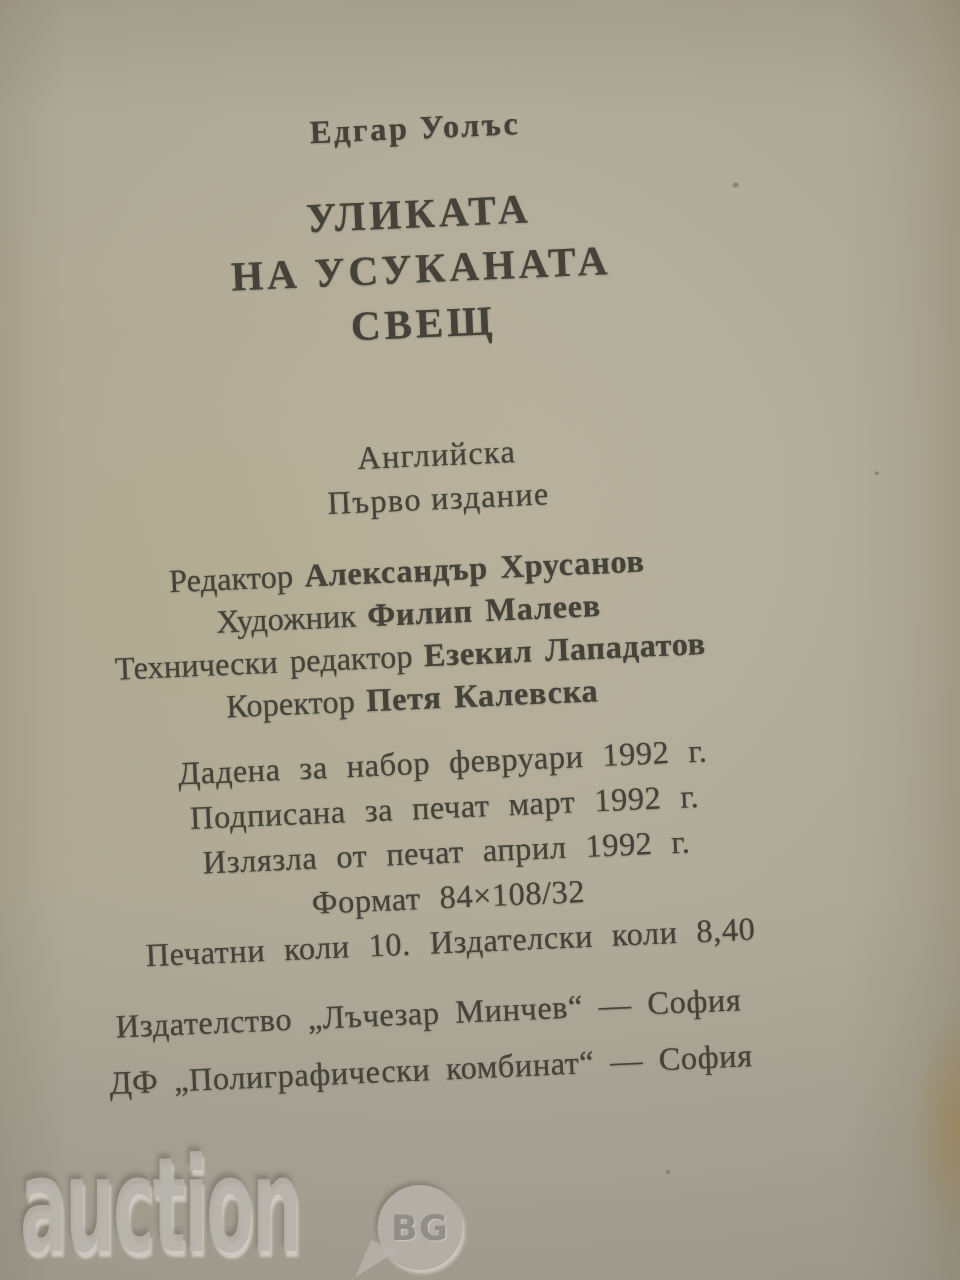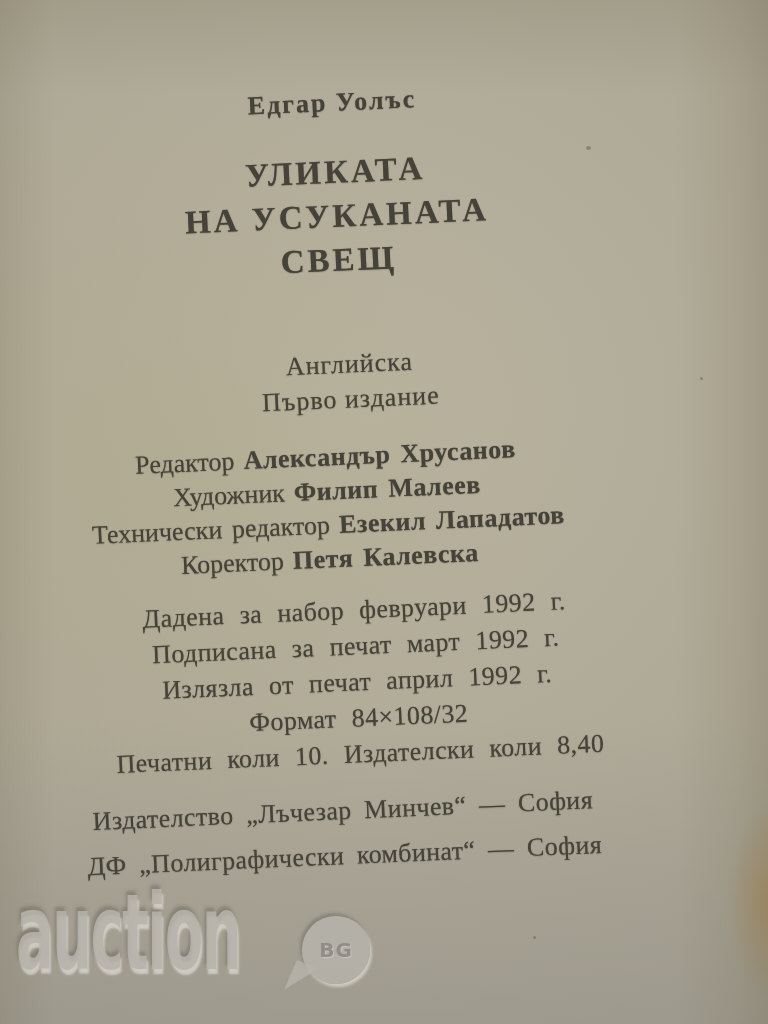--- a/index.html
+++ b/index.html
@@ -68,21 +68,21 @@
   .credit-name    { font-weight: 700; margin-left: 0.35em; letter-spacing: 0.5px; }
   .print-group    { top: 591px; }
   .print-line     { font-size: 26px; line-height: 36px; word-spacing: 0.32em; letter-spacing: 0.4px; }
   .pub-group      { top: 786px; transform: translateX(-20px); }
   .pub-line       { font-size: 26px; line-height: 45px; word-spacing: 0.22em; letter-spacing: 0.4px; }
 
   
   .watermark {
     position: absolute;
     left: 16px;
-    top: 898px;
+    top: 930px;
     width: 380px;
     height: 94px;
     pointer-events: none;
   }
   .wm-text {
     position: absolute;
     left: 0;
     top: -6px;
     font-family: "DejaVu Sans", "Liberation Sans", sans-serif;
     font-weight: 700;
@@ -106,21 +106,21 @@
     box-shadow:
       2px 3px 3px rgba(230,228,221,0.65),
       -2px -3px 3px rgba(104,101,93,0.45);
     display: flex;
     align-items: center;
     justify-content: center;
   }
   .wm-badge {
     font-family: "DejaVu Sans", "Liberation Sans", sans-serif;
     font-weight: 700;
-    font-size: 20px;
+    font-size: 28px;
     letter-spacing: 1px;
     color: rgba(142,139,132,0.95);
     text-shadow: 1px 1px 1px rgba(215,213,206,0.6);
   }
   .wm-tail {
     position: absolute;
     left: 268px;
     top: 62px;
     width: 34px;
     height: 30px;

